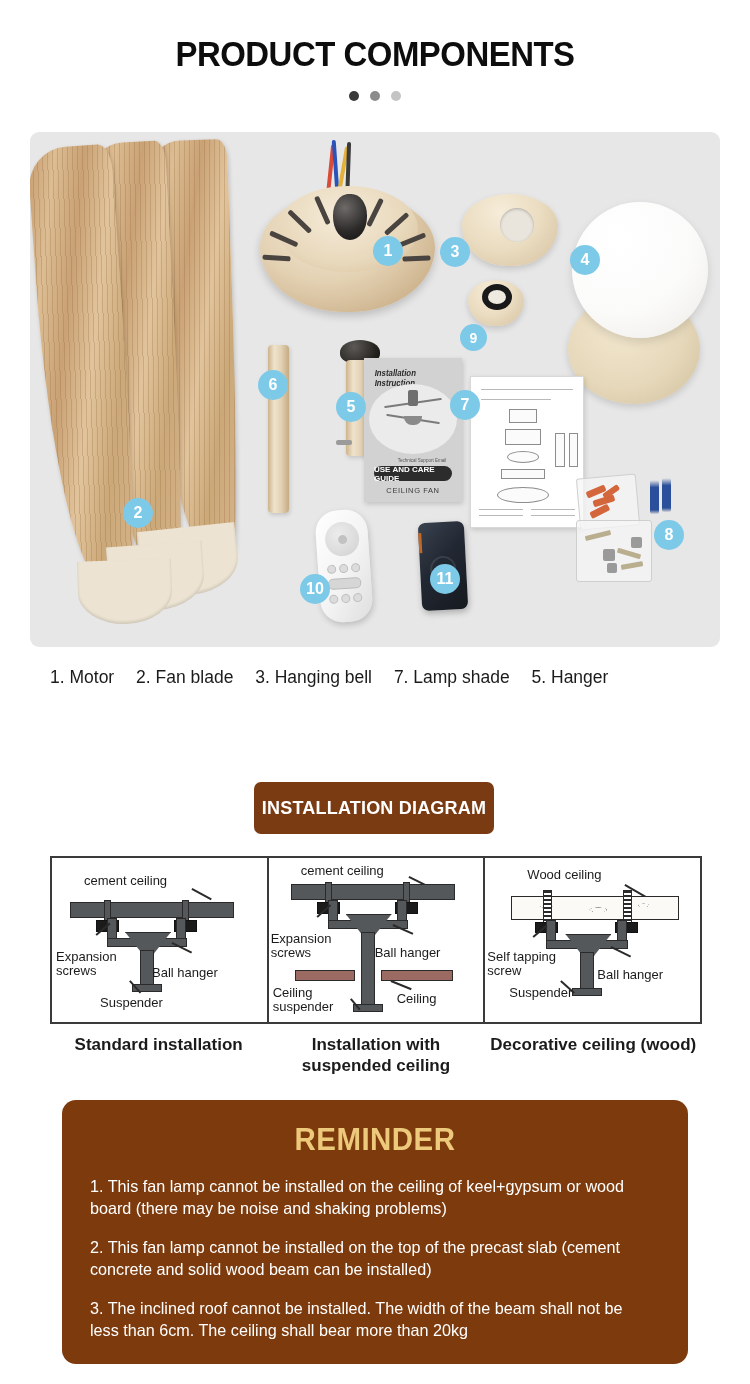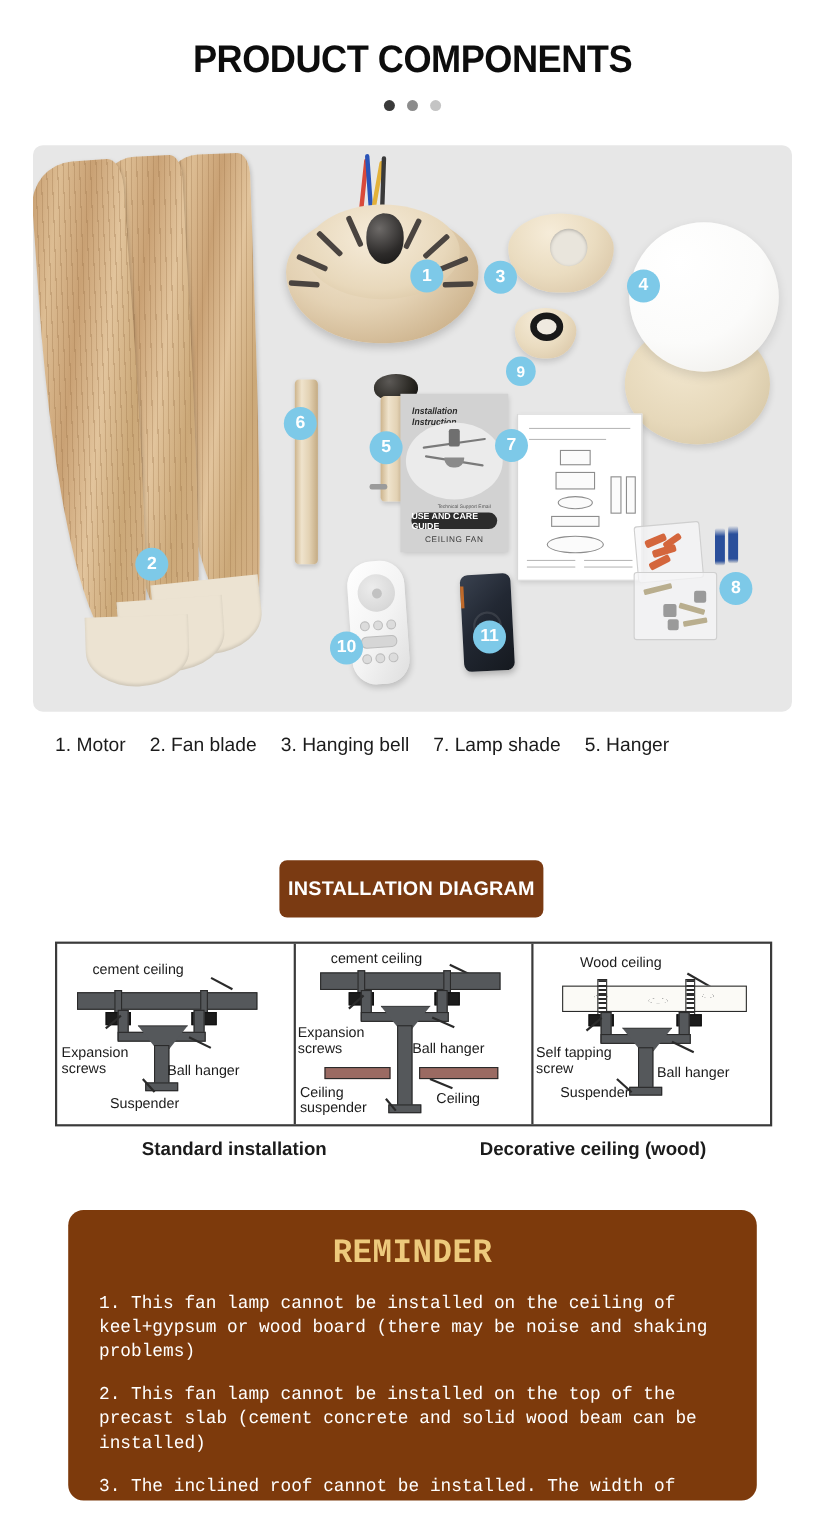--- a/index.html
+++ b/index.html
@@ -300,21 +300,20 @@
   }
 
   
   .reminder {
     position:absolute;
     left: 62px; top: 1100px;
     width: 626px; height: 264px;
     background:#7d3a0c;
     border-radius: 14px;
     padding: 22px 28px 0 28px;
-    font-family: Liberation Mono, monospace;
   }
   .reminder-title {
     text-align:center;
     color:#edc97c;
     font-size: 31px;
     font-weight:bold;
     letter-spacing: 0.5px;
     transform: scaleX(0.95);
   }
   .reminder-item {
@@ -561,20 +560,23 @@
     </div>
     <div class="leader" style="left:126px; top:88px; width:22px; transform:rotate(26deg);"></div>
     <div class="dlabel" style="left:112px; top:110px;">Ball hanger</div>
     <div class="leader" style="left:76px; top:122px; width:18px; transform:rotate(42deg);"></div>
     <div class="dlabel" style="left:24px; top:128px;">Suspender</div>
   </div>
 </div>
 
 <div class="dcaptions">
   <div class="dcap">Standard installation</div>
+  <div class="dcap">
+    <span>Installation with</span><br><span>suspended ceiling</span>
+  </div>
   <div class="dcap">Decorative ceiling (wood)</div>
 </div>
 
 <div class="reminder">
   <div class="reminder-title">REMINDER</div>
   <div class="reminder-item">1. This fan lamp cannot be installed on the ceiling of keel+gypsum or wood board (there may be noise and shaking problems)</div>
   <div class="reminder-item">2. This fan lamp cannot be installed on the top of the precast slab (cement concrete and solid wood beam can be installed)</div>
   <div class="reminder-item">3. The inclined roof cannot be installed. The width of the beam shall not be less than 6cm. The ceiling shall bear more than 20kg</div>
 </div>
 

